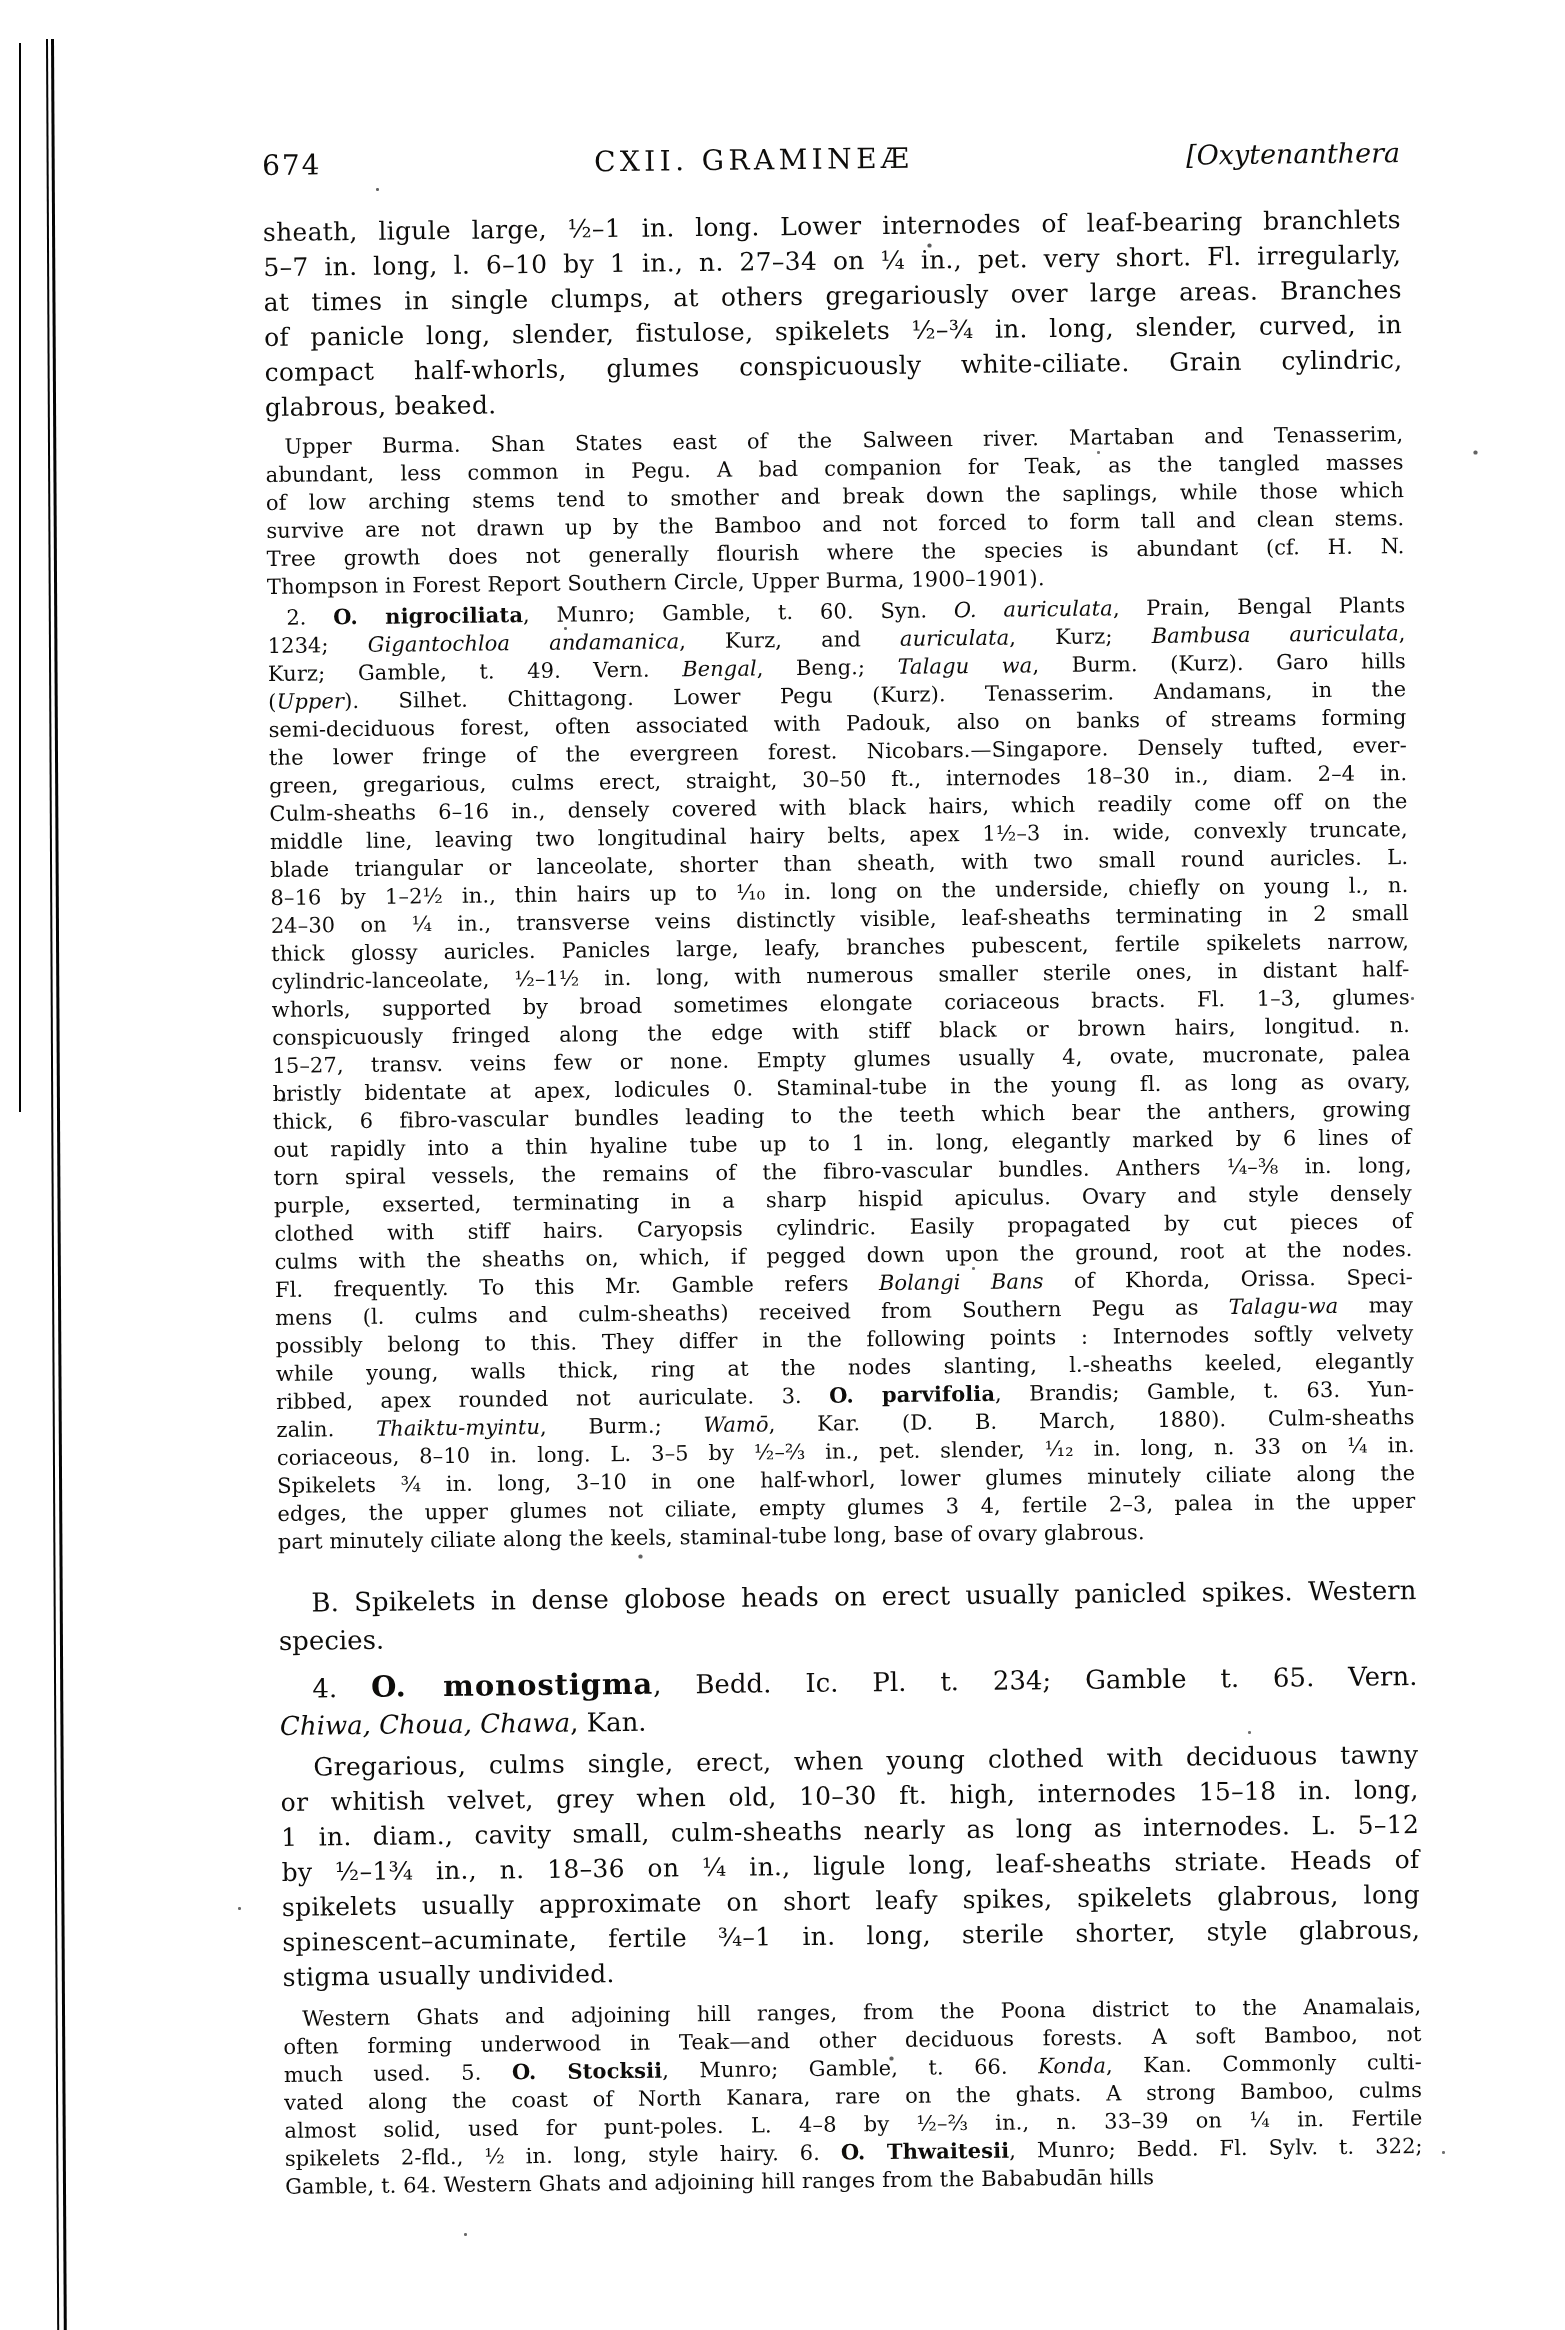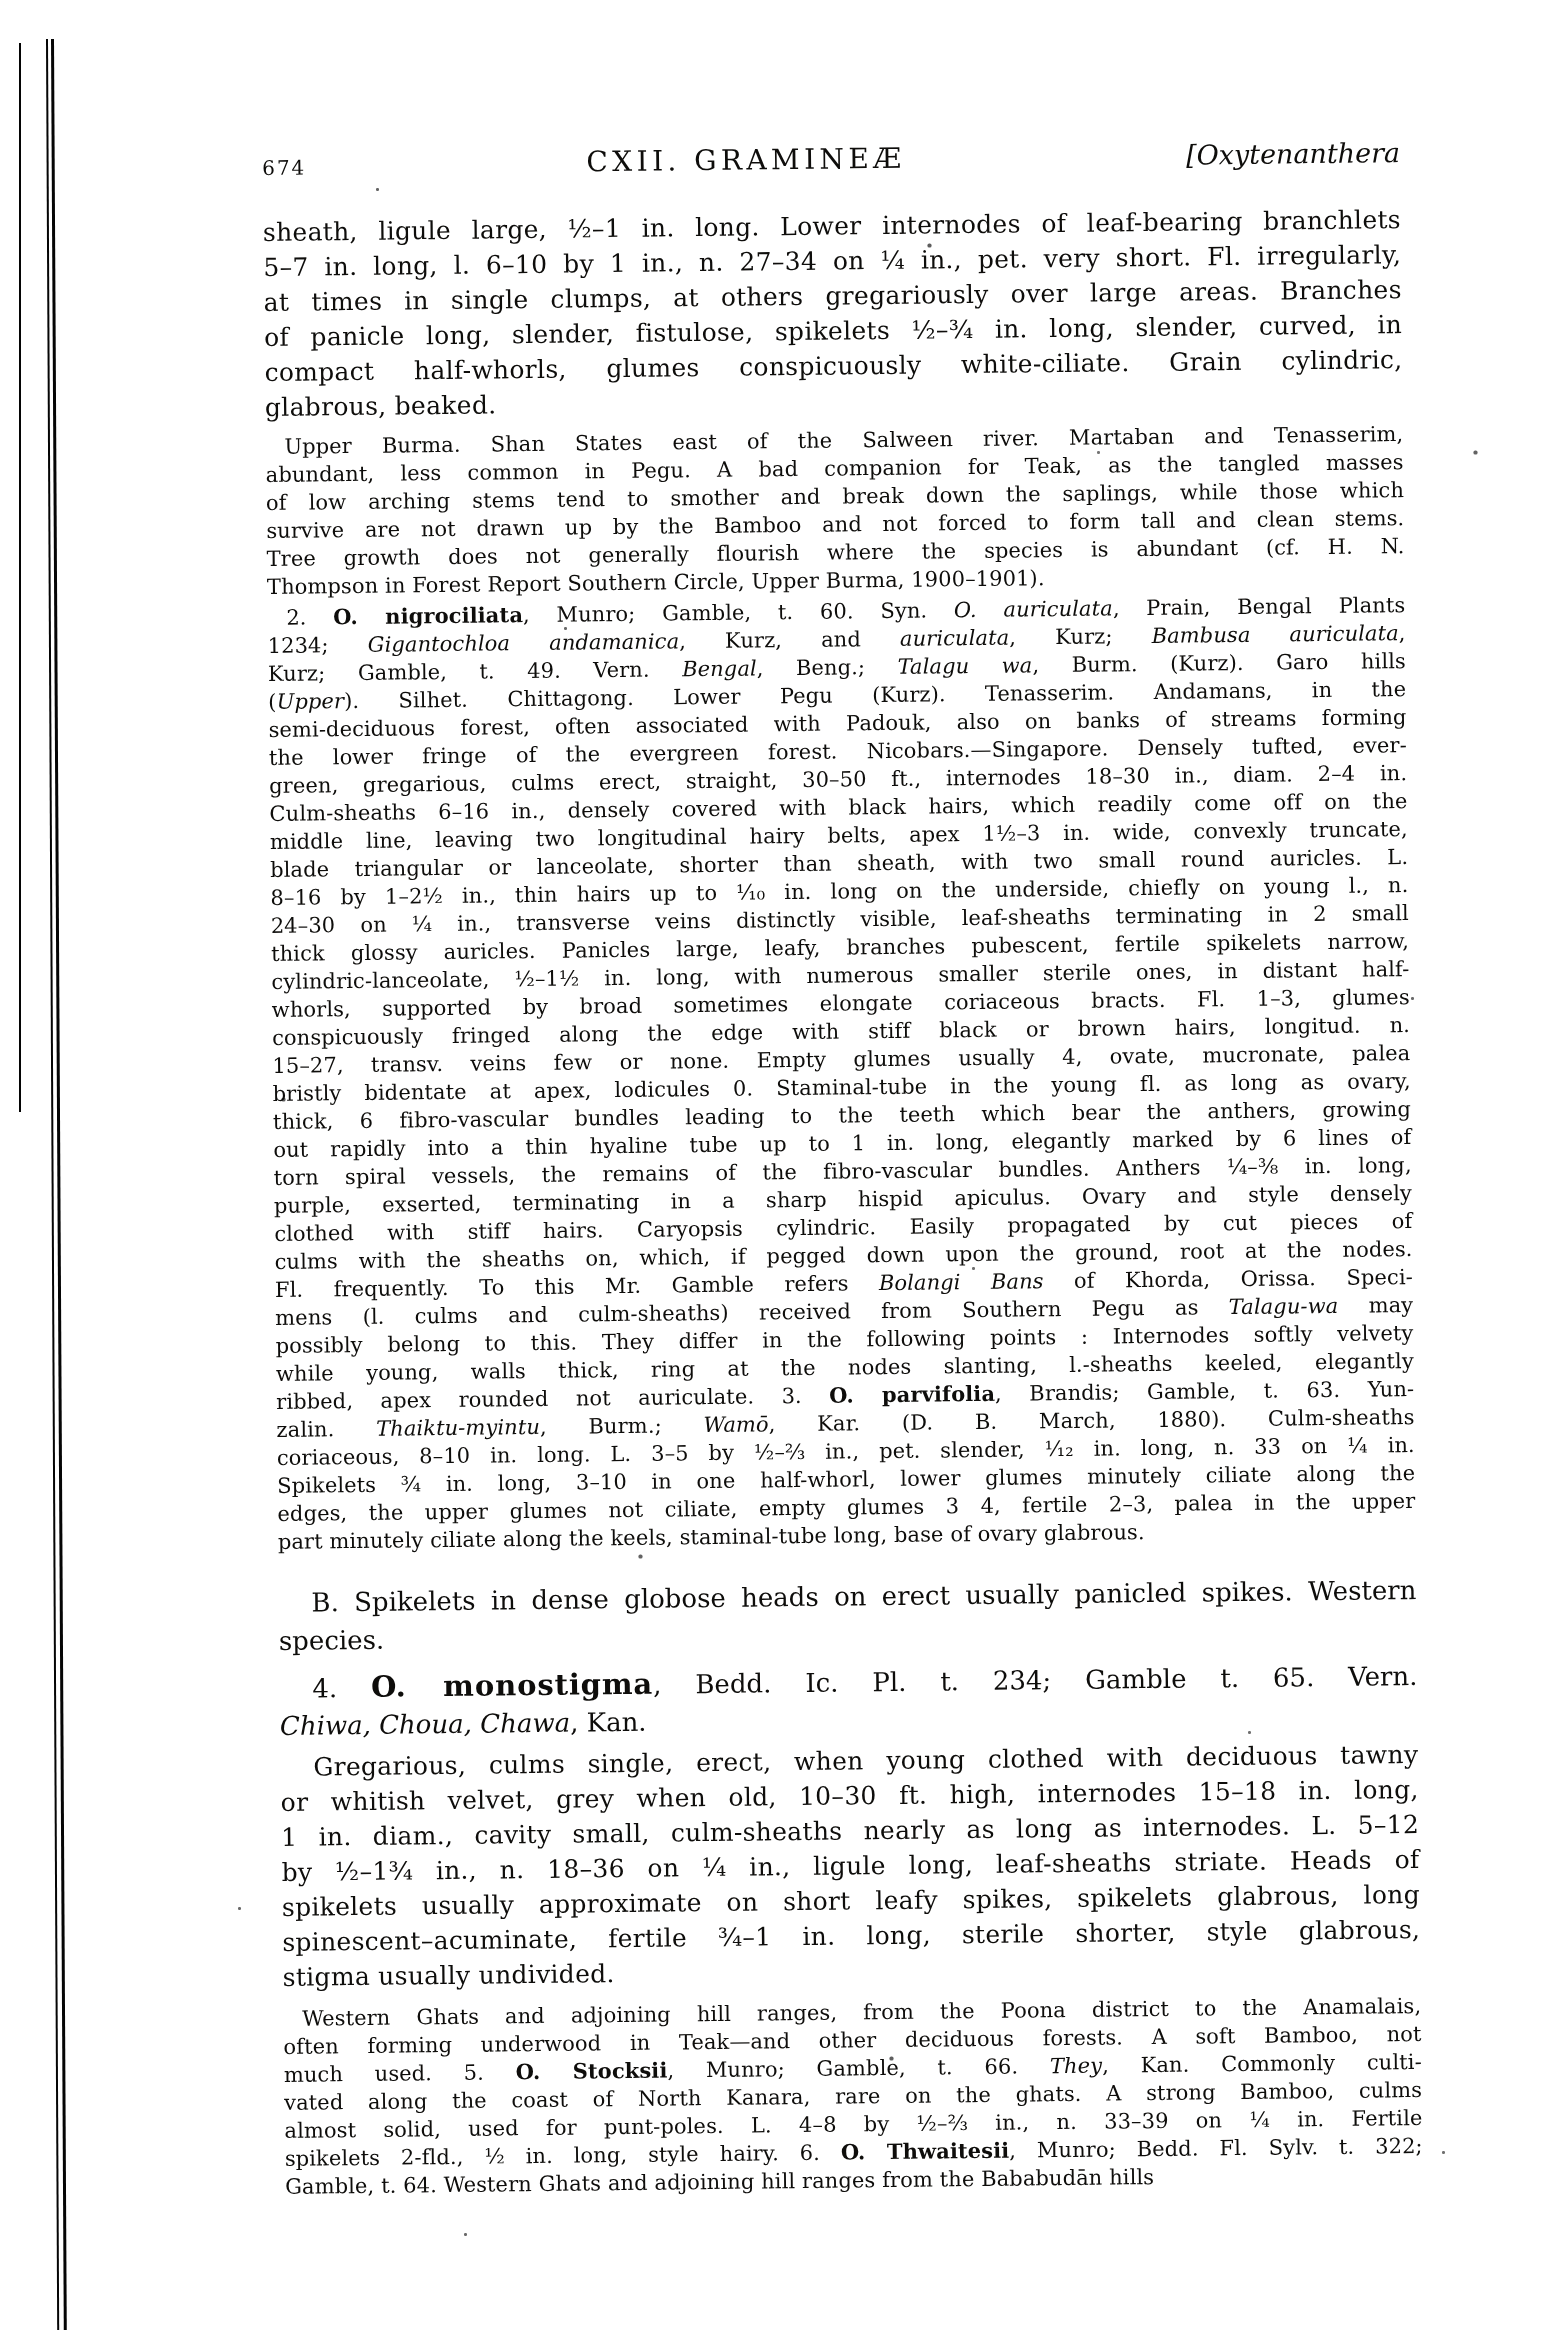--- a/index.html
+++ b/index.html
@@ -28,21 +28,21 @@
       1066px 1963px 0 #333, 88px 2045px 0 #2a2a2a, 721px 263px 0 #3a3a3a;
   }
   .content {
     position:absolute; left:262px; top:149px; width:1138px;
     transform:rotate(-0.65deg); transform-origin:0 0;
   }
   .pagehead {
     display:flex; justify-content:space-between; align-items:baseline;
     margin-bottom:33px;
   }
-  .pnum   { font-size:20px; letter-spacing:1.9px; }
+  .pnum   { font-size:28px; letter-spacing:1.9px; }
   .ptitle { font-size:28px; letter-spacing:4.4px; }
   .pside  { font-style:italic; font-size:27px; }
 
   .para { }
   .tline { text-align:justify; text-align-last:justify; }
   .tline.lastline { text-align-last:left; }
   .big .tline     { font-size:25px; line-height:35px; letter-spacing:0.3px; }
   .small .tline   { font-size:21px; line-height:28px; letter-spacing:0.1px; }
   .section .tline { font-size:26px; line-height:38px; }
   .heading .tline { font-size:26px; line-height:37px; }
@@ -140,21 +140,21 @@
           <div class="tline" data-name="text-line"><span data-name="text-run">or whitish velvet, grey when old, 10–30 ft. high, internodes 15–18 in. long,</span></div>
           <div class="tline" data-name="text-line"><span data-name="text-run">1 in. diam., cavity small, culm-sheaths nearly as long as internodes. L. 5–12</span></div>
           <div class="tline" data-name="text-line"><span data-name="text-run">by ½–1¾ in., n. 18–36 on ¼ in., ligule long, leaf-sheaths striate. Heads of</span></div>
           <div class="tline" data-name="text-line"><span data-name="text-run">spikelets usually approximate on short leafy spikes, spikelets glabrous, long</span></div>
           <div class="tline" data-name="text-line"><span data-name="text-run">spinescent–acuminate, fertile ¾–1 in. long, sterile shorter, style glabrous,</span></div>
           <div class="tline lastline" data-name="text-line"><span data-name="text-run">stigma usually undivided.</span></div>
         </div>
         <div class="para small" data-name="para-monostigma-distribution">
           <div class="tline indent" data-name="text-line"><span data-name="text-run">Western Ghats and adjoining hill ranges, from the Poona district to the Anamalais,</span></div>
           <div class="tline" data-name="text-line"><span data-name="text-run">often forming underwood in Teak—and other deciduous forests. A soft Bamboo, not</span></div>
-          <div class="tline" data-name="text-line"><span data-name="text-run">much used. 5. </span><span class="b" data-name="species-name-bold">O. Stocksii</span><span data-name="text-run">, Munro; Gamble, t. 66. </span><span class="i" data-name="latin-italic">They</span><span data-name="text-run">, Kan. Commonly culti-</span></div>
+          <div class="tline" data-name="text-line"><span data-name="text-run">much used. 5. </span><span class="b" data-name="species-name-bold">O. Stocksii</span><span data-name="text-run">, Munro; Gamble, t. 66. </span><span class="i" data-name="latin-italic">Konda</span><span data-name="text-run">, Kan. Commonly culti-</span></div>
           <div class="tline" data-name="text-line"><span data-name="text-run">vated along the coast of North Kanara, rare on the ghats. A strong Bamboo, culms</span></div>
           <div class="tline" data-name="text-line"><span data-name="text-run">almost solid, used for punt-poles. L. 4–8 by ½–⅔ in., n. 33–39 on ¼ in. Fertile</span></div>
           <div class="tline" data-name="text-line"><span data-name="text-run">spikelets 2-fld., ½ in. long, style hairy. 6. </span><span class="b" data-name="species-name-bold">O. Thwaitesii</span><span data-name="text-run">, Munro; Bedd. Fl. Sylv. t. 322;</span></div>
           <div class="tline lastline" data-name="text-line"><span data-name="text-run">Gamble, t. 64. Western Ghats and adjoining hill ranges from the Bababudān hills</span></div>
         </div>
       </div>
   </div>
 </div>
 
 

